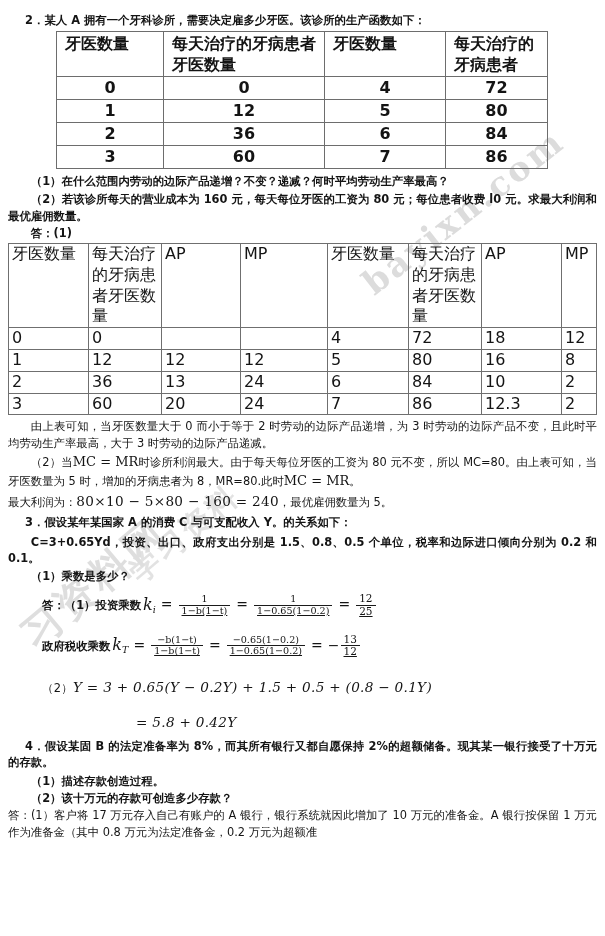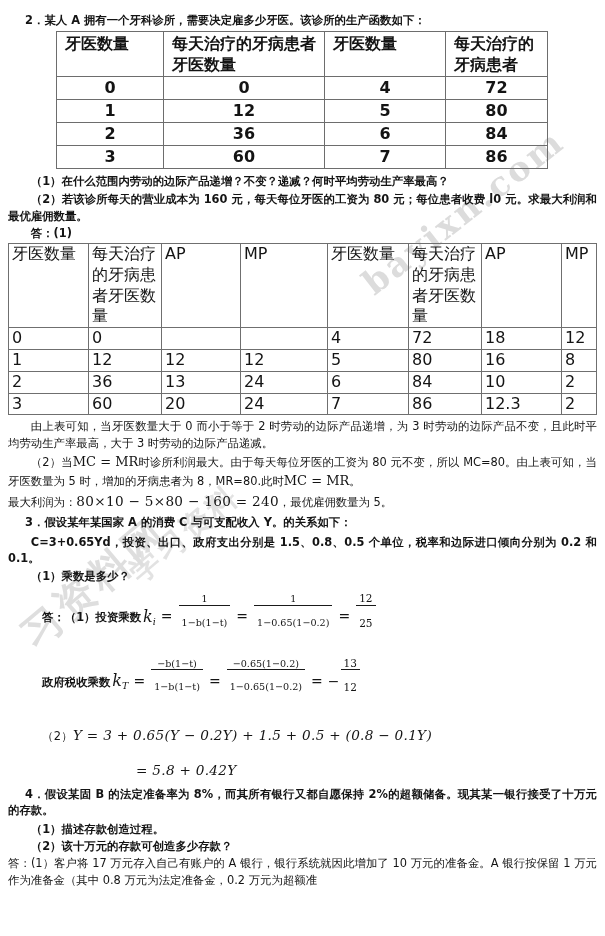--- a/index.html
+++ b/index.html
@@ -155,21 +155,21 @@
   .frac {
     display: inline-flex;
     flex-direction: column;
     align-items: center;
     vertical-align: middle;
     font-size: 9.6px;
     line-height: 1.12;
     margin: 0 1px;
   }
   .frac .num { padding: 0 3px; }
-  .frac .den { padding: 12px 3px; border-top: 1.2px solid #1a1a1a; }
+  .frac .den { padding: 0 3px; border-top: 1.2px solid #1a1a1a; text-decoration: underline; }
   .frac.big { font-size: 10.5px; }
   .inline-math {
     font-family: "DejaVu Serif", "Liberation Serif", serif;
     font-size: 13px;
   }
   .eqline {
     font-family: "DejaVu Serif", "Liberation Serif", serif;
     font-size: 13.6px;
     margin: 5px 0;
     letter-spacing: .3px;

